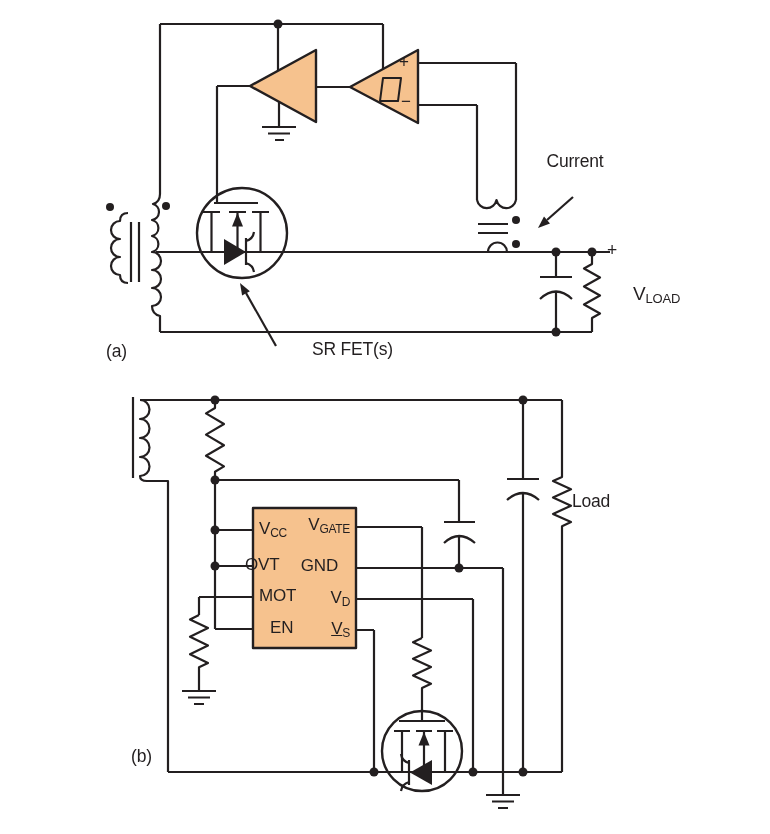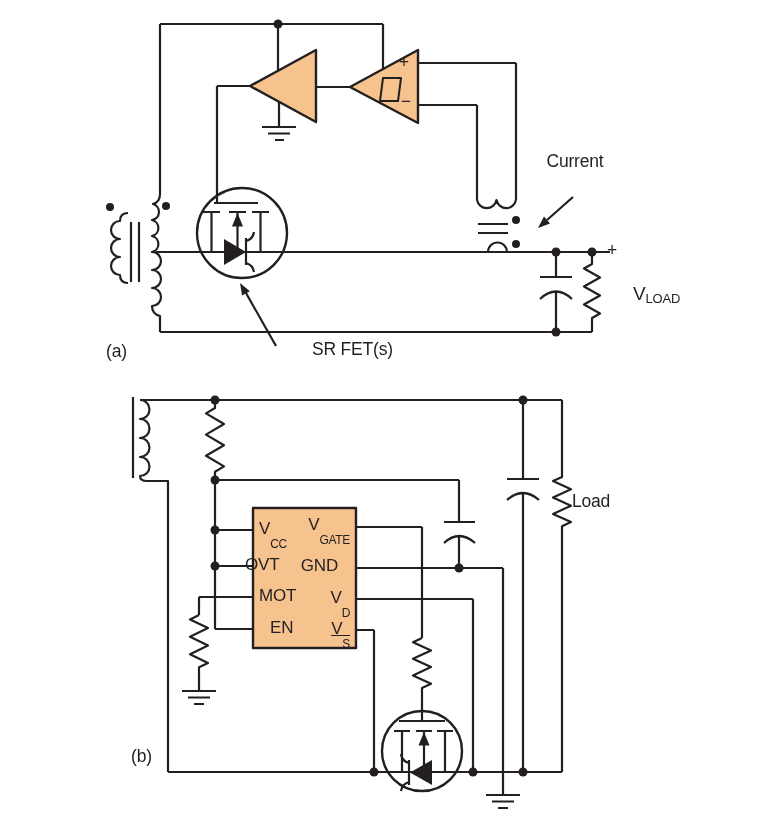--- a/index.html
+++ b/index.html
@@ -16,21 +16,21 @@
     color:#231F20;
     font-size:17.5px;
     letter-spacing:-0.2px;
     white-space:nowrap;
     line-height:1.12;
   }
   .center{text-align:center;}
   .blk{display:block;}
   .pin{font-size:17px;}
   .pin-r{}
-  .sub{font-size:12px;position:relative;top:14px;letter-spacing:-0.3px;}
+  .sub{font-size:12px;position:relative;top:3px;letter-spacing:-0.3px;}
   .vmain{font-size:19px;}
   .vsub{font-size:13px;position:relative;top:3px;}
   .sign{font-size:17px;}
 </style>
 </head>
 <body>
 
 <div id="canvas">
 
 <svg width="770" height="834" viewBox="0 0 770 834">

